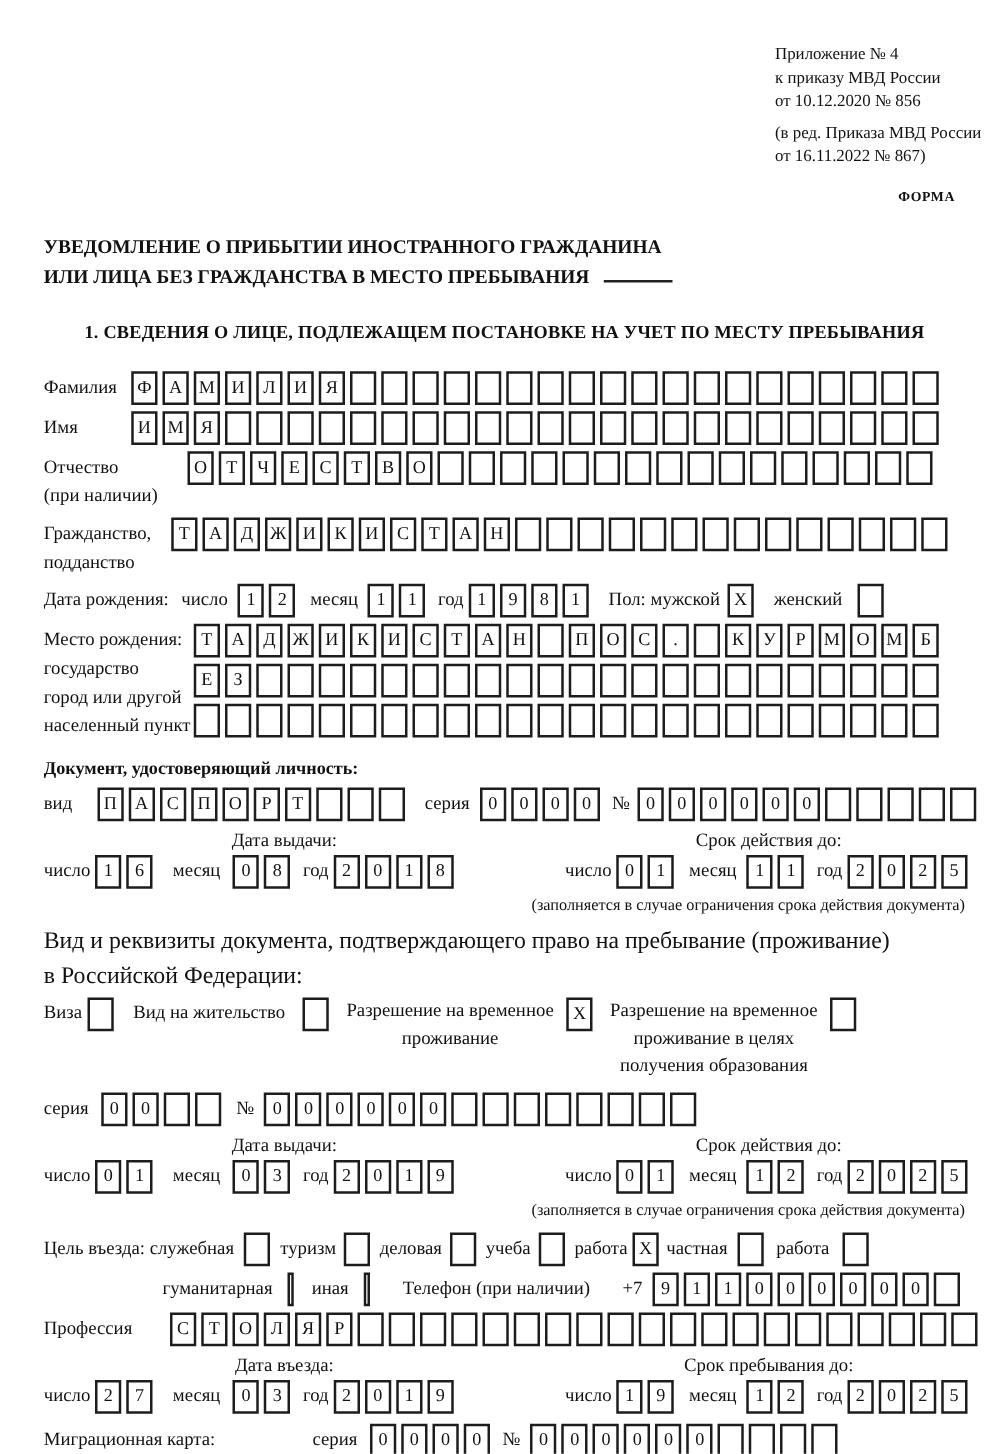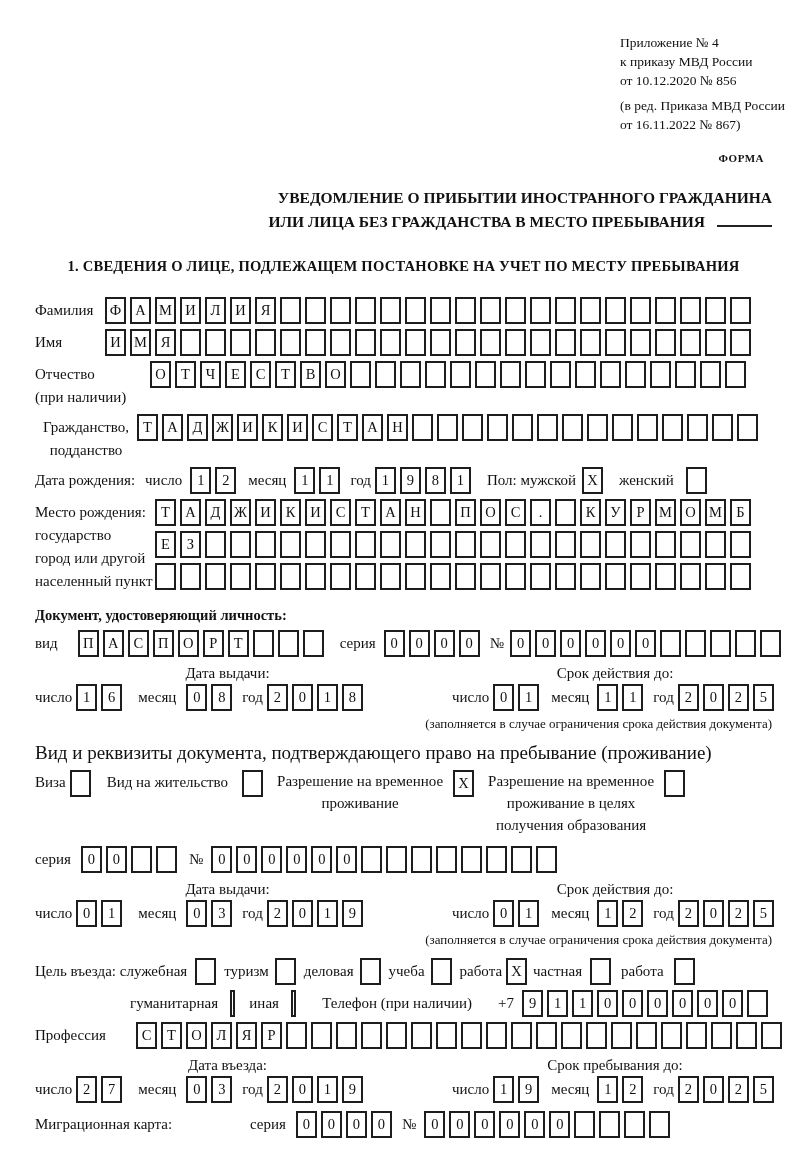--- a/index.html
+++ b/index.html
@@ -1,32 +1,32 @@
 <!DOCTYPE html>
 <html><head>
 <meta charset="utf-8">
 <style>
   html,body{margin:0;padding:0;background:#fff;}
   body{width:800px;height:1163px;font-family:"Liberation Serif",serif;color:#111;overflow:hidden;}
   .page{box-sizing:border-box;width:800px;height:1163px;padding:34px 28px 0 35px;}
   .appendix{margin-left:585px;width:215px;font-size:13.5px;line-height:1.4;}
   .appendix .grp2{margin-top:6px;}
   .forma{margin-top:18px;text-align:right;padding-right:8px;font-weight:bold;font-size:11px;letter-spacing:.5px;}
-  .title{margin-top:22px;text-align:right;font-weight:bold;font-size:15.5px;line-height:1.55;}
+  .title{margin-top:22px;text-align:left;font-weight:bold;font-size:15.5px;line-height:1.55;}
   .blank{display:inline-block;width:55px;border-bottom:2px solid #222;height:13px;margin-left:12px;}
   .sec1{margin-top:24px;text-align:center;font-weight:bold;font-size:14.6px;letter-spacing:.2px;margin-bottom:22px;}
   .row{display:flex;align-items:center;white-space:nowrap;margin-bottom:5px;}
   .row.top{align-items:flex-start;}
   .lbl{font-size:15px;flex:none;}
   .lblcol{display:flex;flex-direction:column;font-size:15px;line-height:23px;flex:none;padding-top:2px;}
   .cells{display:inline-flex;flex:none;}
   .cell{box-sizing:border-box;width:21px;height:27px;border:2px solid #1d1d1d;margin-right:4px;
         display:inline-flex;align-items:center;justify-content:center;font-size:14.5px;background:#fff;}
   .cb{margin-right:0;}
-  .w70{width:70px;} .w75{width:75px;} .w102{width:102px;align-items:center;} .w115{width:115px;} .w120{width:120px;} .w170{width:170px;}
+  .w70{width:70px;} .w75{width:75px;} .w102{width:102px;} .w115{width:115px;} .w120{width:120px;} .w170{width:170px;}
   .g4{margin-left:4px;} .g6{margin-left:6px;} .g8{margin-left:8px;} .g10{margin-left:10px;}
   .g12{margin-left:12px;} .g14{margin-left:14px;} .g16{margin-left:16px;} .g20{margin-left:20px;}
   .g26{margin-left:26px;} .g45{margin-left:45px;}
   .doc-head{text-align:left;font-weight:bold;font-size:14.5px;margin:8px 0 6px 0;}
   .date-heads{display:flex;font-size:15px;margin:8px 0 2px 0;}
   .dhl{width:385px;text-align:center;flex:none;}
   .dhr{width:330px;text-align:center;flex:none;margin-left:30px;}
   .dpl{width:385px;display:flex;align-items:center;flex:none;}
   .dpr{display:flex;align-items:center;flex:none;margin-left:32px;}
   .note-r{text-align:right;font-size:13px;margin:2px 0 10px 0;}
@@ -383,20 +383,21 @@
           <span class="cell">2</span>
           <span class="cell">0</span>
           <span class="cell">2</span>
           <span class="cell">5</span>
         </span>
     </span>
   </div>
   <div class="note-r">(заполняется в случае ограничения срока действия документа)</div>
 
   <div class="plain">Вид и реквизиты документа, подтверждающего право на пребывание (проживание)</div>
+  <div class="plain">в Российской Федерации:</div>
 
   <div class="row top" style="margin-bottom:10px;">
     <span class="lbl" style="padding-top:4px;">Виза</span>
     <span class="cell cb g4"></span>
     <span class="lbl g16" style="padding-top:4px;">Вид на жительство</span>
     <span class="cell cb g14"></span>
     <span class="center-lab g14">
       <div>Разрешение на временное</div>
       <div>проживание</div>
     </span>

